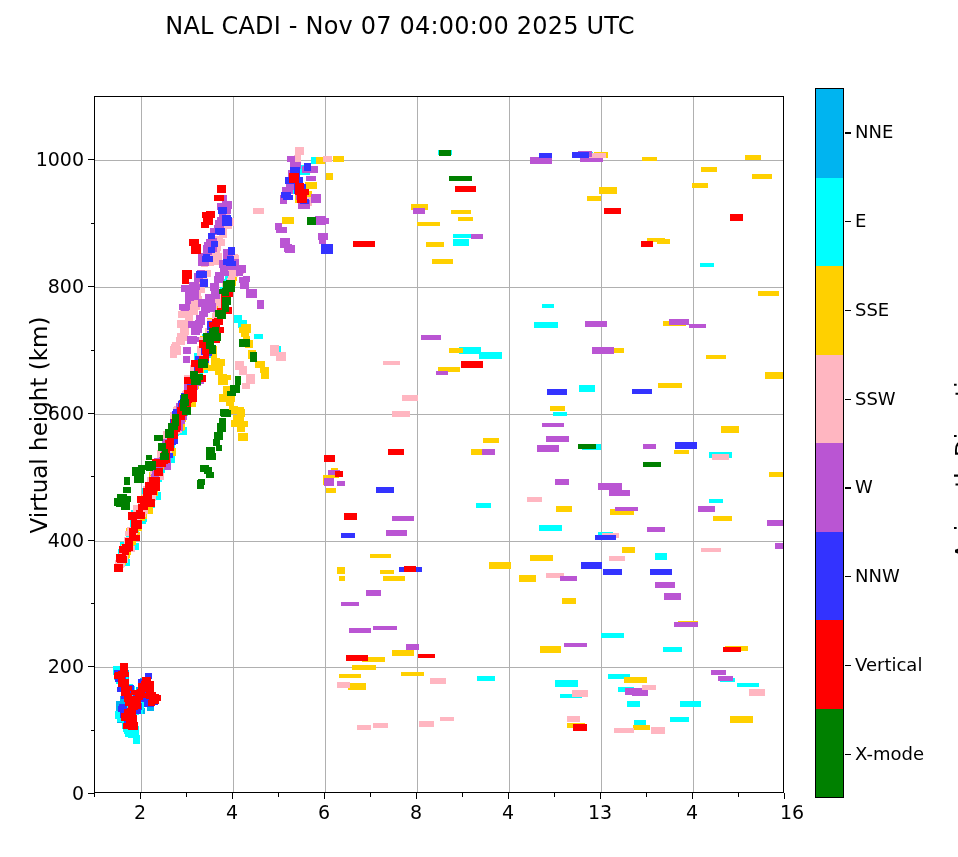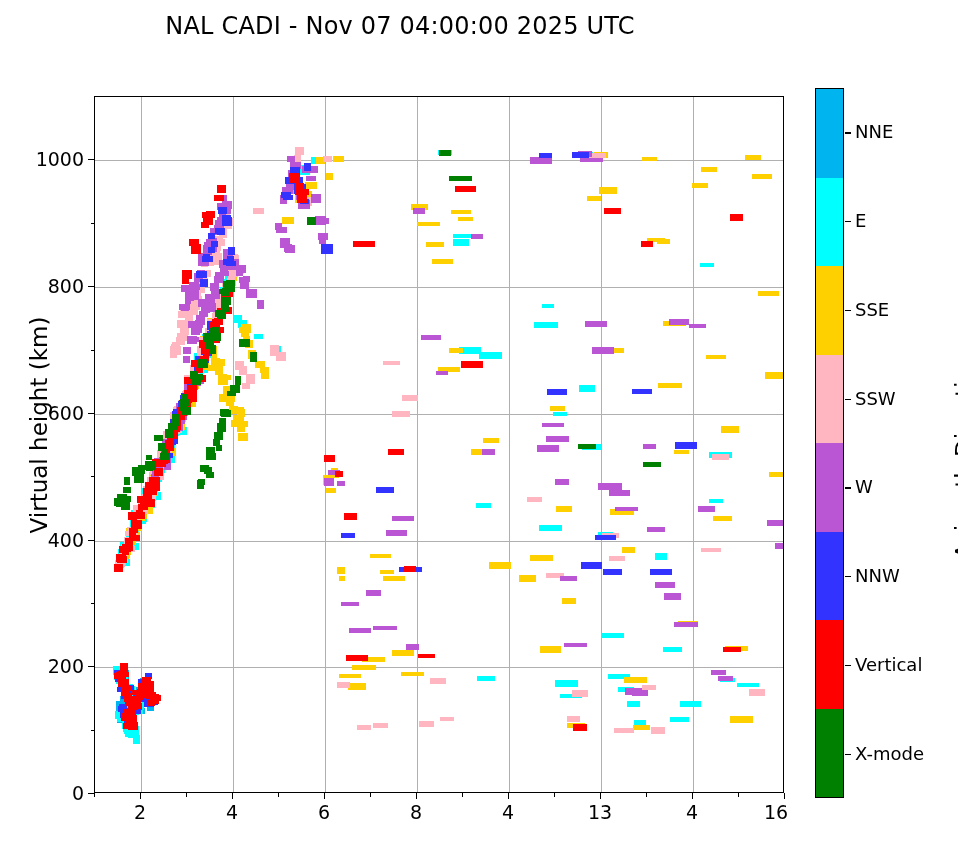--- a/index.html
+++ b/index.html
@@ -1310,21 +1310,21 @@
       <div class="xtick-label" style="left: 324px;">6</div>
       <div class="xtick-major" style="left: 416px;"></div>
       <div class="xtick-label" style="left: 416px;">8</div>
       <div class="xtick-major" style="left: 508px;"></div>
       <div class="xtick-label" style="left: 508px;">4</div>
       <div class="xtick-major" style="left: 600px;"></div>
       <div class="xtick-label" style="left: 600px;">13</div>
       <div class="xtick-major" style="left: 692px;"></div>
       <div class="xtick-label" style="left: 692px;">4</div>
       <div class="xtick-major" style="left: 784px;"></div>
-      <div class="xtick-label" style="left: 776px;">16</div>
+      <div class="xtick-label" style="left: 792px;">16</div>
       <div class="xtick-minor" style="left: 94px;"></div>
       <div class="xtick-minor" style="left: 186px;"></div>
       <div class="xtick-minor" style="left: 278px;"></div>
       <div class="xtick-minor" style="left: 370px;"></div>
       <div class="xtick-minor" style="left: 462px;"></div>
       <div class="xtick-minor" style="left: 554px;"></div>
       <div class="xtick-minor" style="left: 646px;"></div>
       <div class="xtick-minor" style="left: 738px;"></div>
       <div class="ytick-major" style="top: 793px;"></div>
       <div class="ytick-label" style="top: 793px;">0</div>

